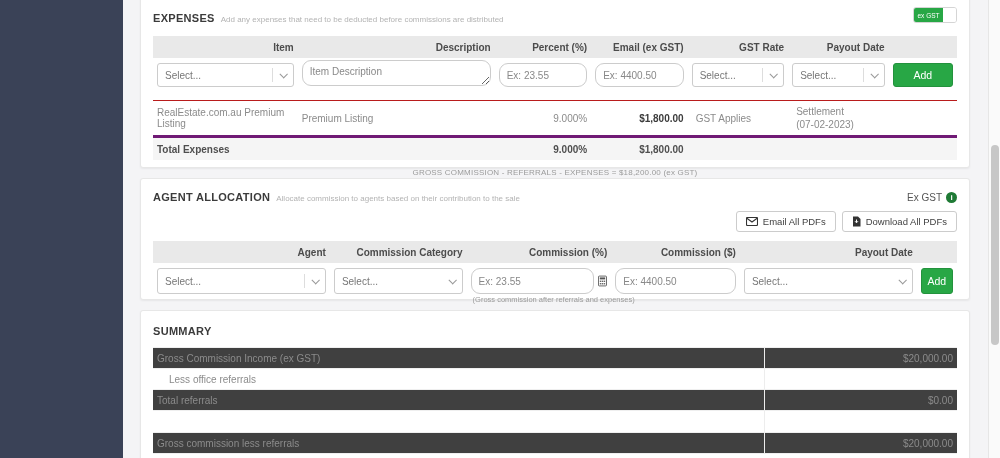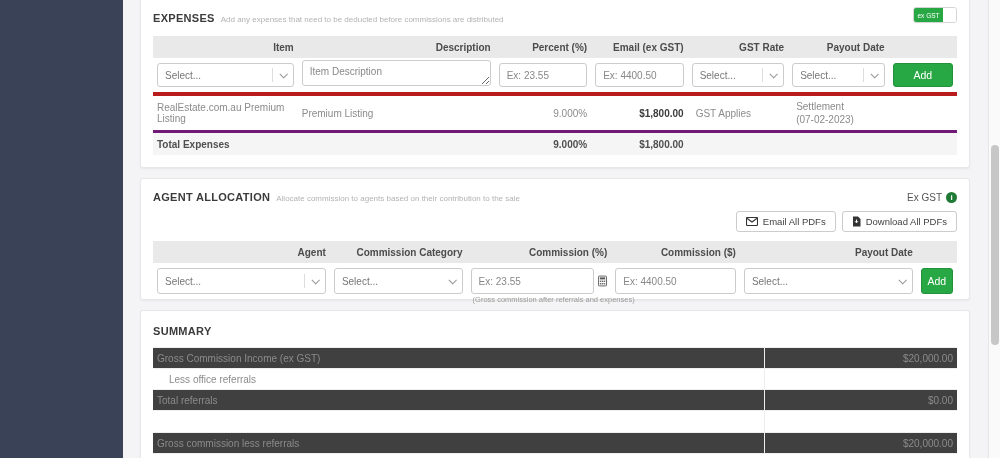--- a/index.html
+++ b/index.html
@@ -39,27 +39,27 @@
   
   .c1{width:18%;} .c2{width:24.5%;} .c3{width:12%;} .c4{width:12%;} .c5{width:12.5%;} .c6{width:12.5%;} .c7{width:8.5%;}
   
   .a1{width:22%;} .a2{width:17%;} .a3{width:18%;} .a4{width:16%;} .a5{width:22%;} .a6{width:5%;}
 
   .input-row { height:34px; }
   .select { display:flex; align-items:center; height:24px; border:1px solid #ccc; border-radius:3px; background:#fff; padding:0 7px; width:100%; cursor:pointer; }
   .select .ph { font-size:10px; color:#777; flex:1; white-space:nowrap; overflow:hidden; }
   .select .div { width:1px; height:14px; background:#ddd; margin-right:7px; }
   .chev { width:6px; height:6px; border-right:1.4px solid #999; border-bottom:1.4px solid #999; transform:rotate(45deg) translateY(-1px); flex:none; }
-  input.txt, textarea.txt { height:24px; width:100%; border:1px solid #ccc; border-radius:3px; font-size:10px; color:#555; padding:0 7px; font-family:inherit; outline:none; }
+  input.txt, textarea.txt { height:24px; width:100%; border:1px solid #ccc; border-radius:9px; font-size:10px; color:#555; padding:0 7px; font-family:inherit; outline:none; }
   input.txt::placeholder, textarea.txt::placeholder { color:#888; opacity:1; }
   textarea.txt { resize:both; padding-top:5px; height:26px; }
   .btn-add { background:#28a745; color:#fff; border:1px solid #23923d; border-radius:3px; font-size:10.5px; height:24px; width:100%; cursor:pointer; font-family:inherit; }
   .card-agents .btn-add { height:26px; }
 
-  .data-row { min-height:30px; border-top:4px solid #b91c1c; font-size:10px; color:#8b8b8b; padding:4px 0; }
+  .data-row { min-height:30px; border-top:1px solid #b91c1c; font-size:10px; color:#8b8b8b; padding:4px 0;margin-top:8px; }
   .num { text-align:right; }
   .amt-b { font-weight:bold; color:#3c3c3c; }
   .total-row { background:#f5f5f5; border-top:3px solid #701a75; height:25px; font-size:10px; color:#4f4f4f; font-weight:bold; }
   .foot-note { text-align:center; font-size:8px; color:#9b9b9b; padding:8px 0 0; letter-spacing:.2px; }
 
   
   .exgst { margin-left:auto; font-size:10px; color:#555; display:flex; align-items:center; gap:4px; }
   .info-i { width:11px; height:11px; border-radius:50%; background:#1f7a35; color:#fff; font-size:8px; font-weight:bold; display:inline-flex; align-items:center; justify-content:center; font-style:normal; }
   .pdf-btns { display:flex; justify-content:flex-end; gap:6px; margin-top:8px; }
   .btn-w { display:flex; align-items:center; gap:5px; background:#fff; border:1px solid #ccc; border-radius:3px; font-size:9.5px; color:#3f3f3f; padding:4px 9px; cursor:pointer; font-family:inherit; }
@@ -159,20 +159,21 @@
         <div class="col c1">Total Expenses</div>
         <div class="col c2"></div>
         <div class="col c3 num">9.000%</div>
         <div class="col c4 num">$1,800.00</div>
         <div class="col c5"></div>
           <div class="col c6"></div>
           <div class="col c7"></div>
       </div>
     </div>
 
+    <div class="foot-note">GROSS COMMISSION - REFERRALS - EXPENSES = $18,200.00 (ex GST)</div>
   </section>
 
   <section class="card card-agents">
     <div class="card-head" style="padding-top:12px;">
       <span class="sec-title">AGENT ALLOCATION</span>
       <span class="sec-sub">Allocate commission to agents based on their contribution to the sale</span>
       <span class="exgst">
         <span>Ex GST</span>
         <i class="info-i">i</i>
       </span>

